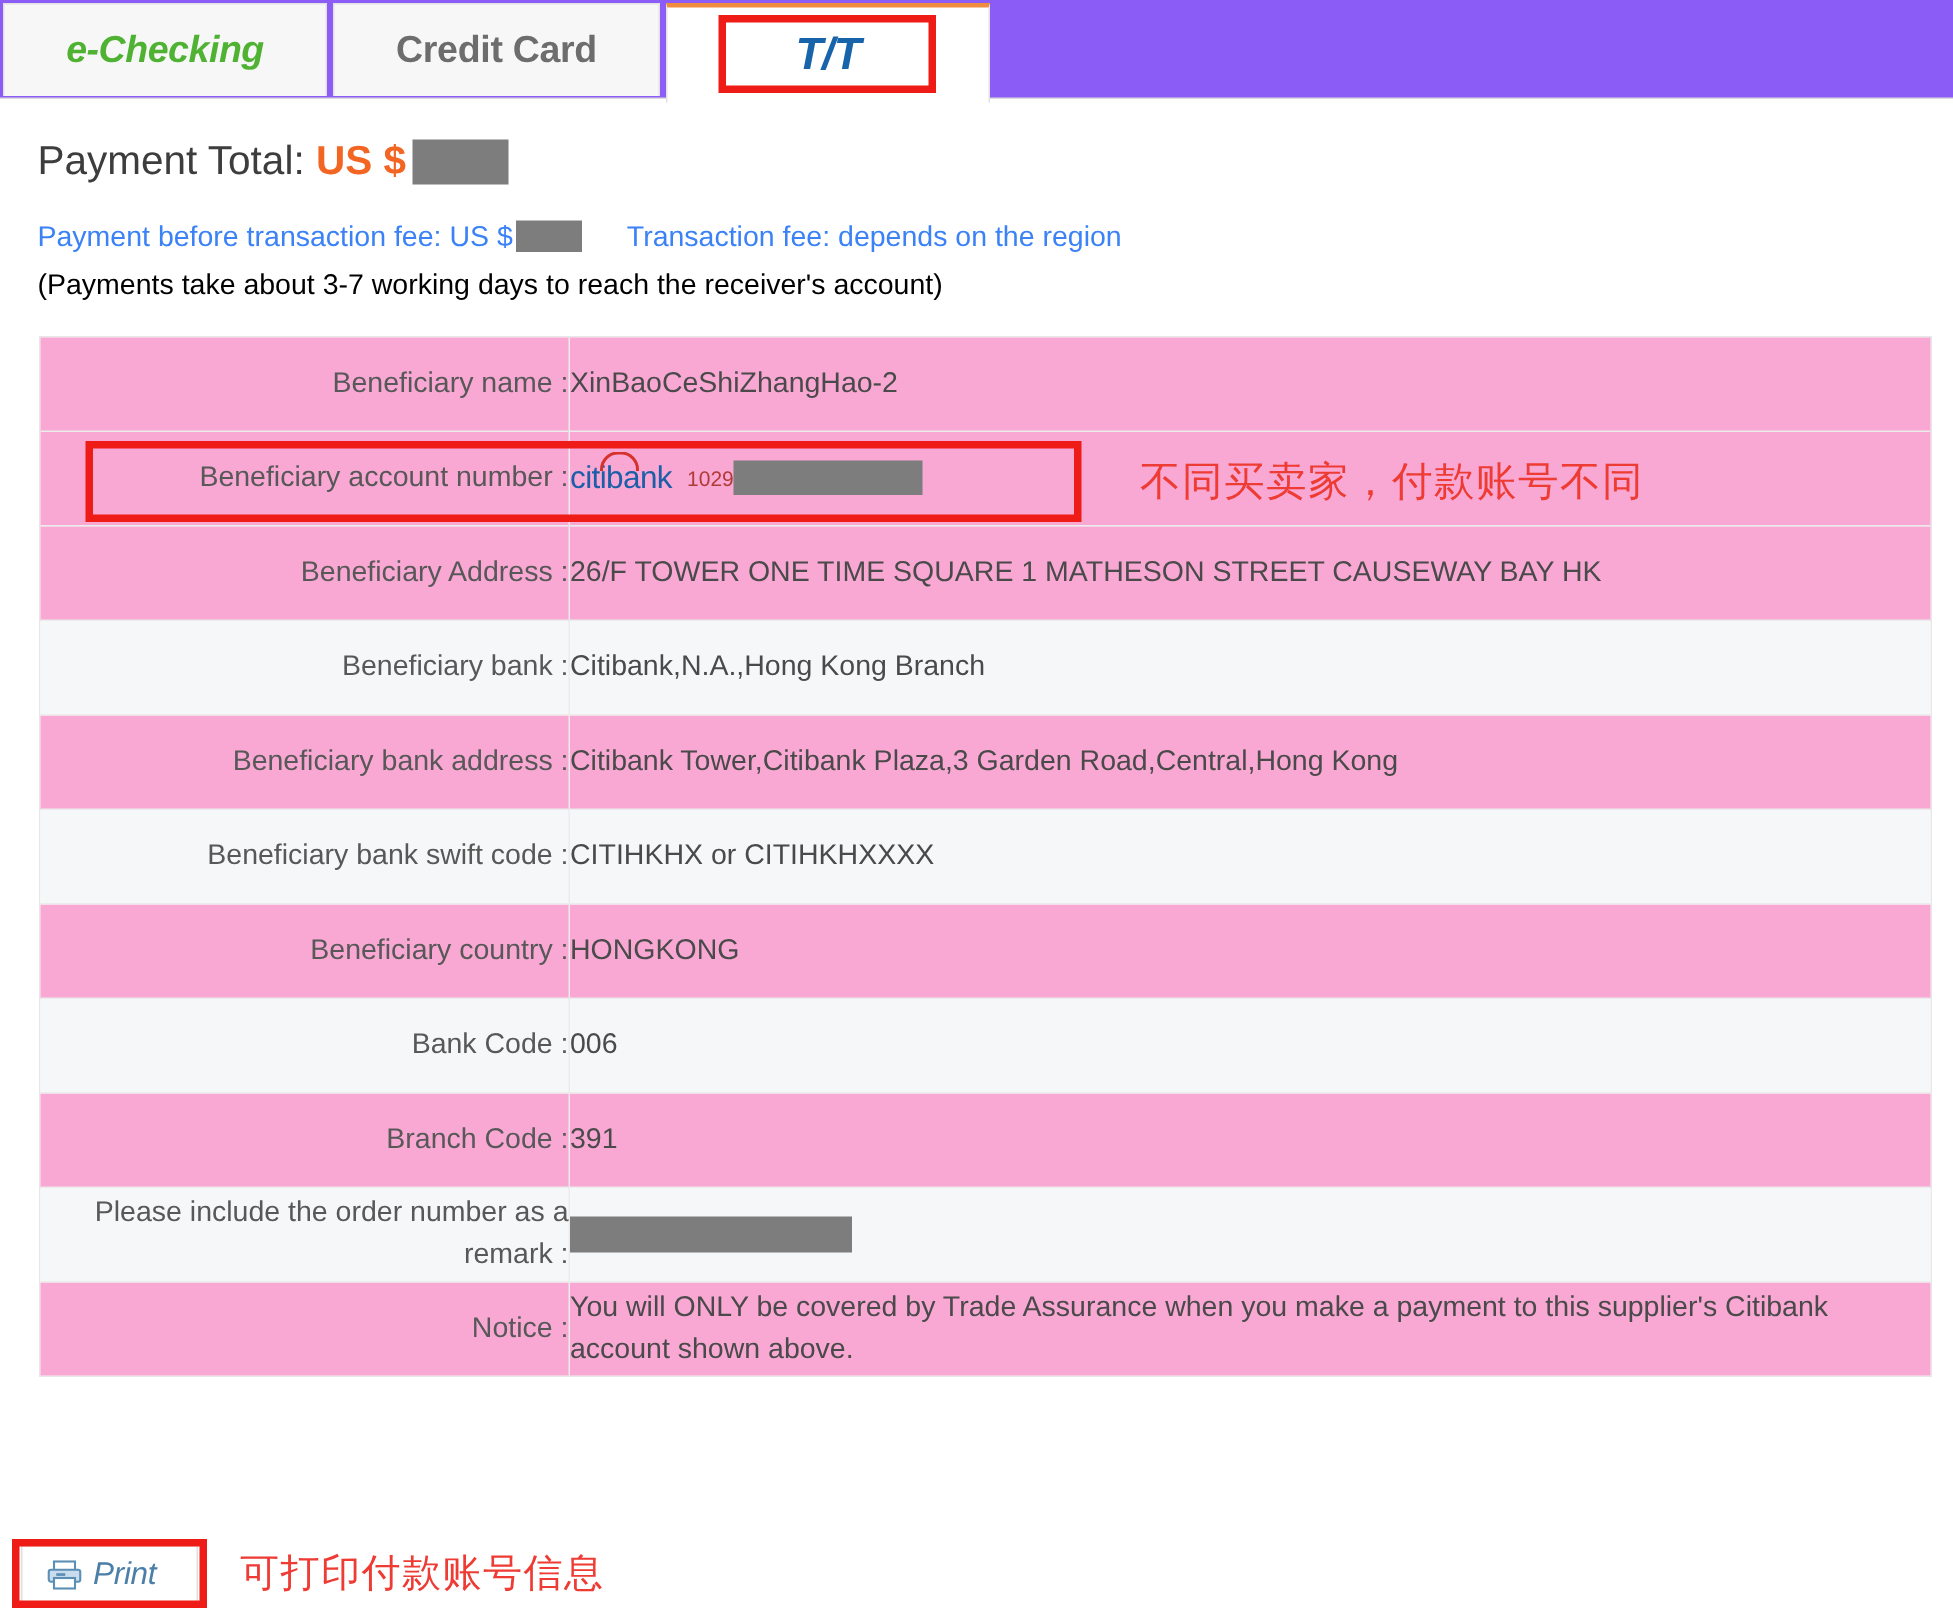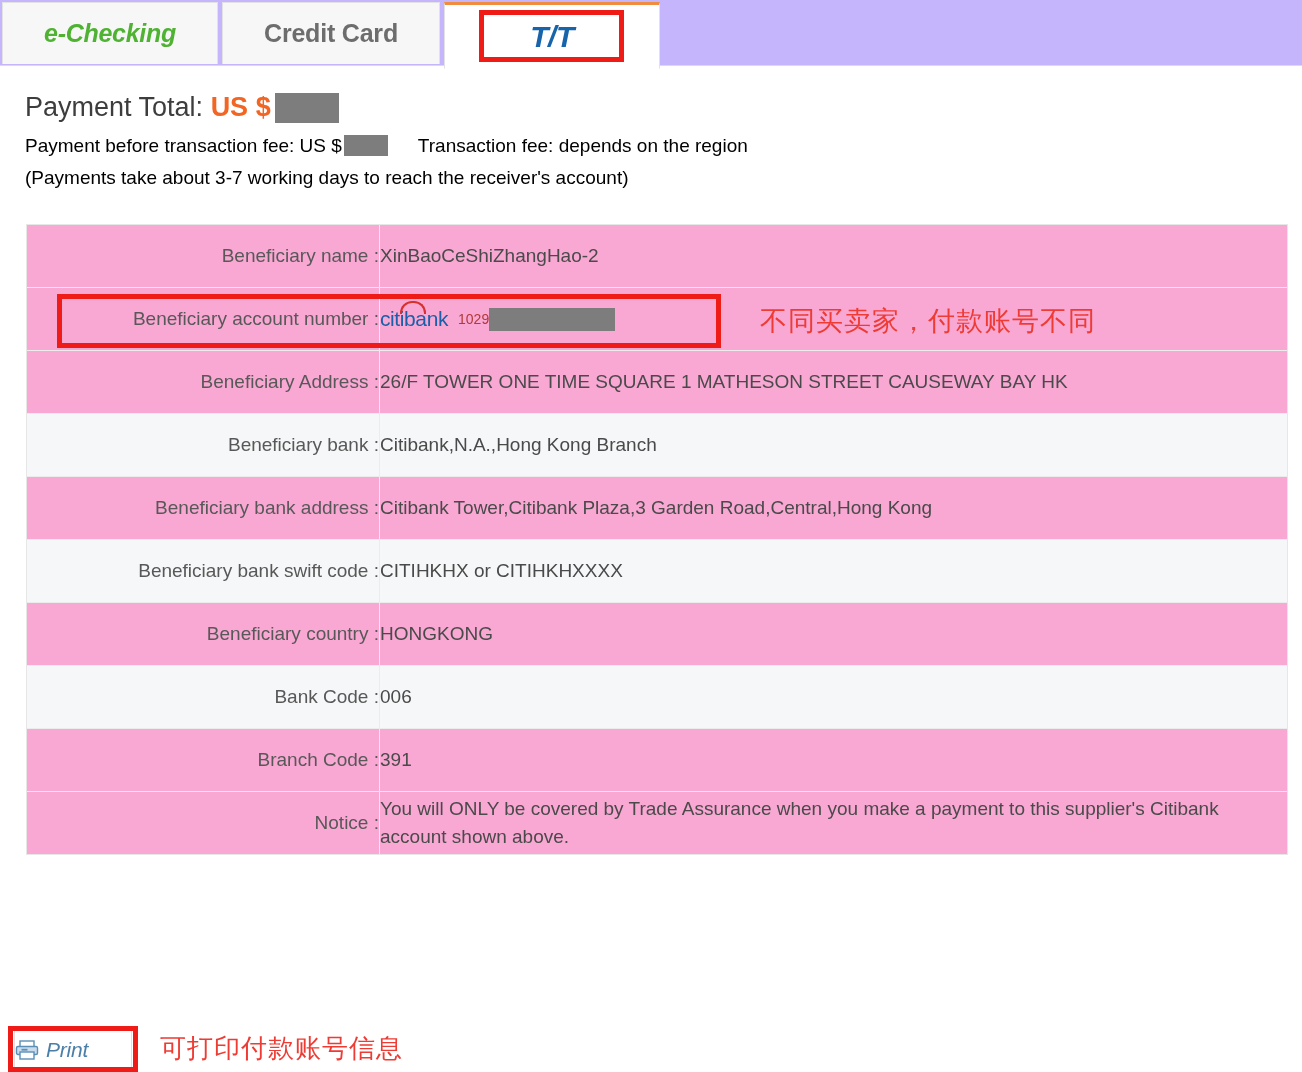--- a/index.html
+++ b/index.html
@@ -16,21 +16,21 @@
     position: relative;
   }
 
   
   .tabbar {
     position: absolute;
     top: 0;
     left: 0;
     width: 1302px;
     height: 66px;
-    background: #c4b5fd;
+    background: #8b5cf6;
     border-bottom: 1px solid #dcdcdc;
     box-sizing: border-box;
     padding-left: 35px;
   }
   .tab {
     position: absolute;
     top: 2px;
     height: 62px;
     background: #f7f7f7;
     border: 1px solid #e2e2e2;
@@ -109,23 +109,23 @@
     vertical-align: middle;
   }
   .mask-total {
     width: 64px;
     height: 30px;
     margin-left: 4px;
     margin-bottom: 2px;
   }
   .subline {
     font-size: 19px;
-    color: #000000;
+    color: #3b82f6;
     line-height: 30px;
-    margin-top: 5px;
+    margin-top: 18px;
     white-space: nowrap;
   }
   .mask-before {
     width: 44px;
     height: 21px;
     margin-left: 2px;
     margin-bottom: 2px;
   }
   .fee-gap { display: inline-block; width: 30px; }
   .noteline {
@@ -245,21 +245,21 @@
     position: absolute;
     left: 14px;
     top: 1030px;
     width: 118px;
     height: 40px;
     background: #ffffff;
     border: 1px solid #e0e0e0;
     box-sizing: border-box;
     display: flex;
     align-items: center;
-    padding-left: 0;
+    padding-left: 16px;
     cursor: pointer;
   }
   .print-redbox {
     position: absolute;
     left: 8px;
     top: 1026px;
     width: 130px;
     height: 46px;
     border: 5px solid #ee1b17;
     box-sizing: border-box;
@@ -346,20 +346,26 @@
       <tr class="rw-gray h-std">
         <td class="lbl">Bank Code :</td>
         <td class="val">006</td>
       </tr>
 
       <tr class="rw-white h-std">
         <td class="lbl">Branch Code :</td>
         <td class="val">391</td>
       </tr>
 
+      <tr class="rw-gray h-tall">
+        <td class="lbl">Please include the order number as a remark :</td>
+        <td class="val">
+          <span class="mask mask-remark"></span>
+        </td>
+      </tr>
 
       <tr class="rw-white h-tall">
         <td class="lbl">Notice :</td>
         <td class="val">You will ONLY be covered by Trade Assurance when you make a payment to this supplier's Citibank account shown above.</td>
       </tr>
     </tbody>
   </table>
 </div>
 
 <div class="acct-redbox"></div>

